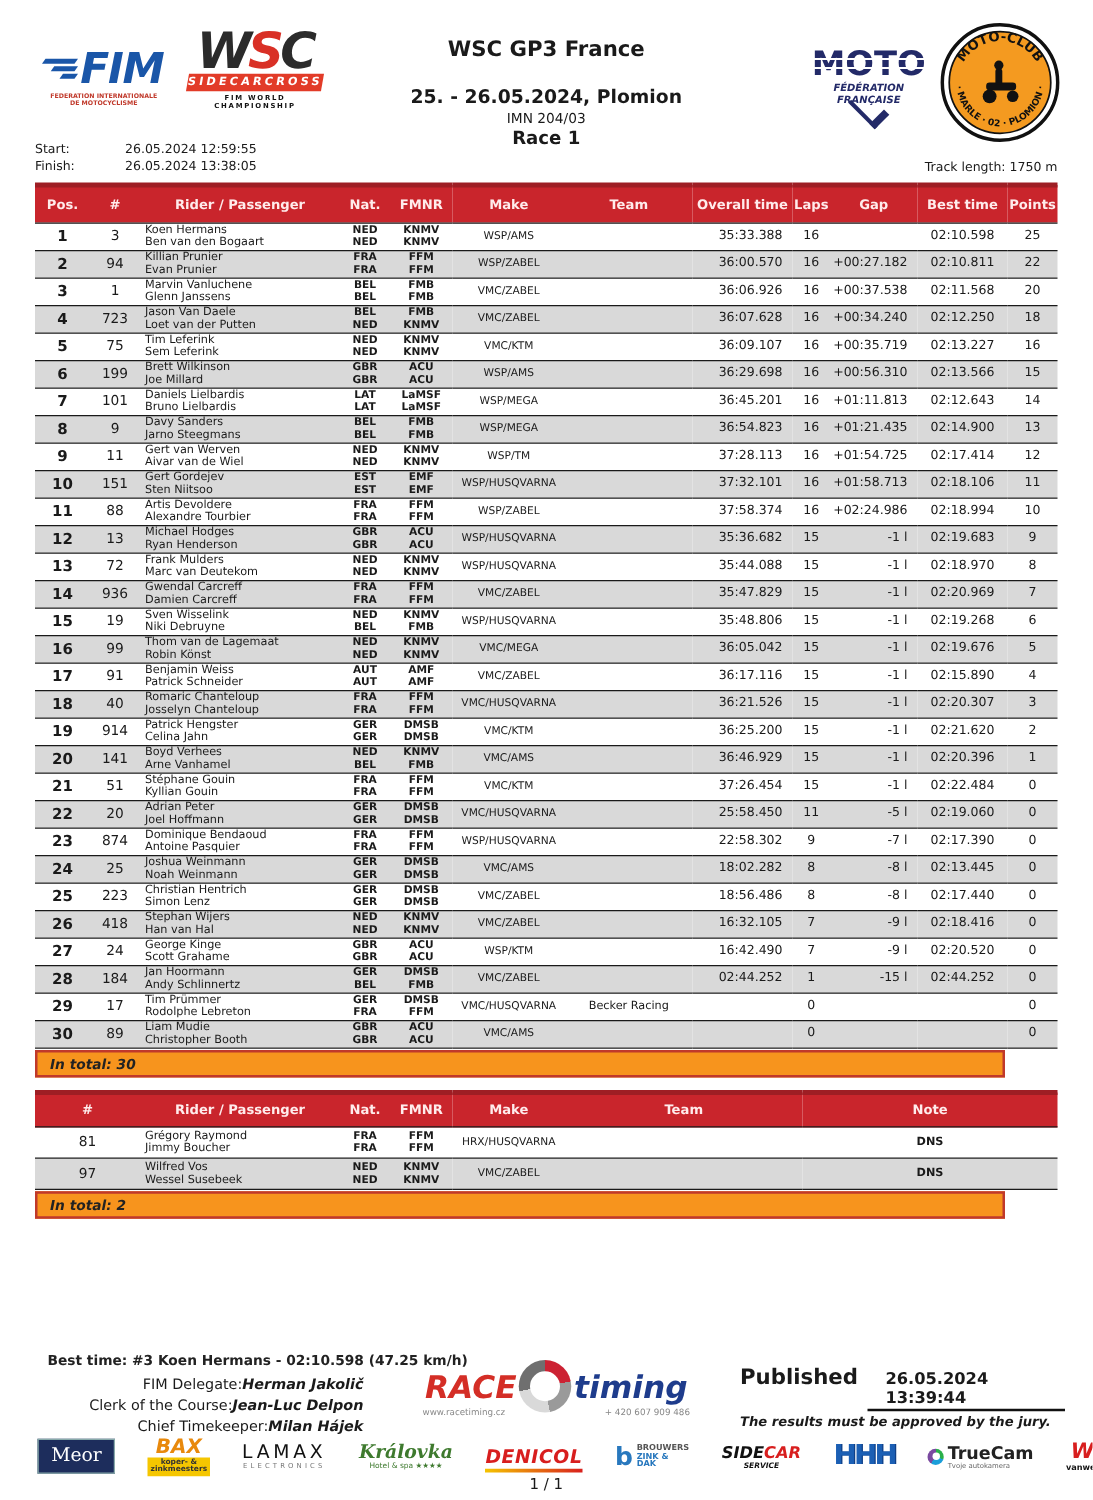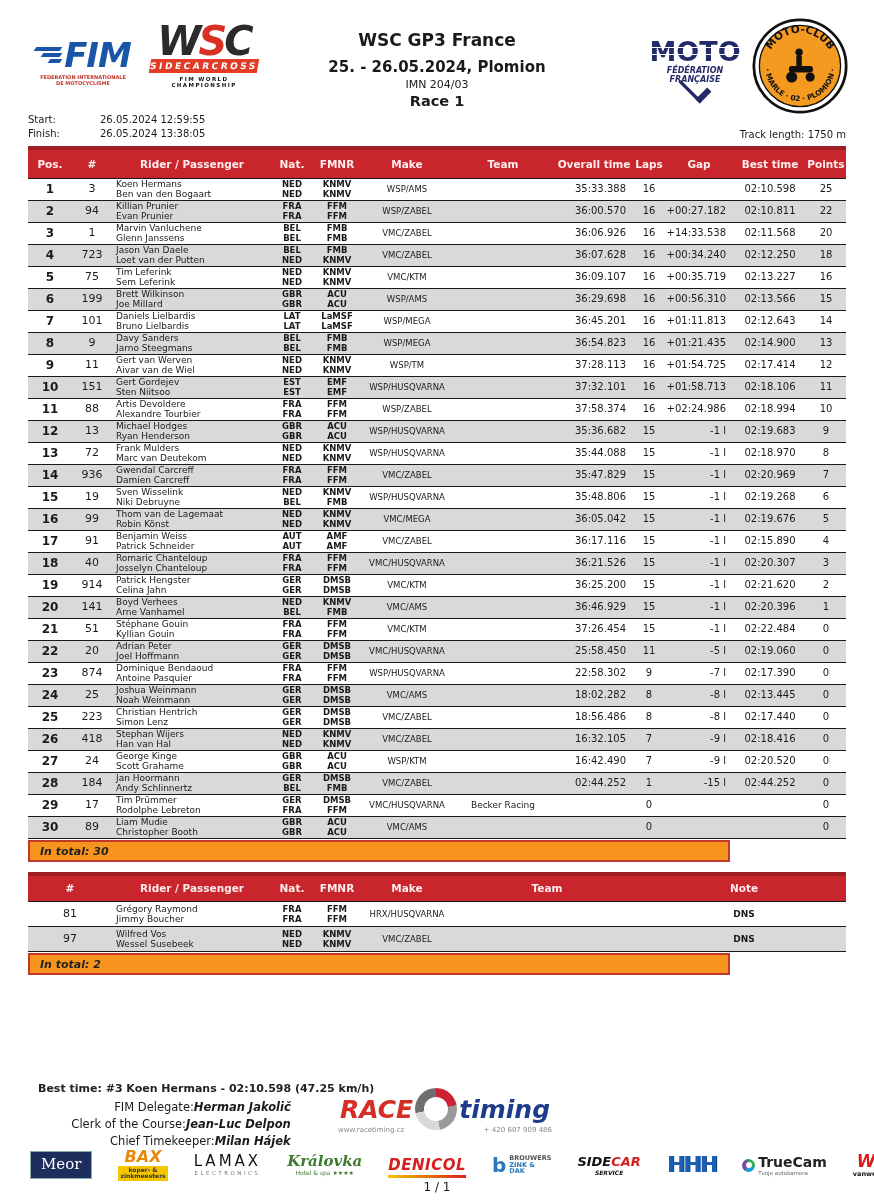--- a/index.html
+++ b/index.html
@@ -16,21 +16,21 @@
   .fim-text { font-size:34px; font-weight:900; font-style:italic; color:#1a56a8; line-height:.9; letter-spacing:-1px; }
   .fim-cap { margin-top:3px; color:#c0392b; font-size:5px; font-weight:bold; line-height:1.3; }
   .wsc { position:absolute; left:150px; top:24px; width:108px; text-align:center; }
   .wsc-top { font-size:40px; font-weight:900; font-style:italic; line-height:.85; letter-spacing:-3px; color:#2b2b2b; }
   .wsc-top .s { color:#d93026; }
   .wsc-banner { margin-top:1px; background:#e23b28; color:#fff; font-size:9px; font-weight:bold;
                 letter-spacing:2.5px; padding:2px 0; transform:skewX(-10deg); }
   .wsc-sub { margin-top:3px; font-size:5.5px; font-weight:800; letter-spacing:1.4px; color:#111; }
   .title-block { position:absolute; left:287px; top:30px; width:300px; text-align:center; }
   .t1 { font-size:17px; font-weight:bold; }
-  .t2 { font-size:15px; font-weight:bold; margin-top:8px; }
+  .t2 { font-size:15px; font-weight:bold; margin-top:18px; }
   .t3 { font-size:11px; margin-top:2px; }
   .t4 { font-size:14.5px; font-weight:bold; margin-top:2px; }
   .ffm { position:absolute; left:642px; top:38px; width:106px; text-align:center; color:#232A68; }
   .ffm-moto { position:relative; display:inline-block; font-size:27px; font-weight:900; letter-spacing:0; line-height:1; }
   .ffm-moto::after { content:""; position:absolute; inset:0;
        background:linear-gradient(to bottom, transparent 32%, #fff 32%, #fff 38%, transparent 38%, transparent 58%, #fff 58%, #fff 64%, transparent 64%); }
   .ffm-fed { font-size:8px; font-weight:bold; font-style:italic; line-height:1.15; margin-top:1px; }
   .ffm-chev { width:30px; height:30px; border-right:6px solid #232A68; border-bottom:6px solid #232A68;
               transform:rotate(45deg) scale(1,.55); margin:-12px auto 0; }
   .club { position:absolute; left:752px; top:18px; }
@@ -65,21 +65,21 @@
   .dns-tbl { margin-top:10px; }
   .dns-tbl thead th { height:28px; }
   .dns-tbl tbody td { height:25px; }
   .d-num{width:84px;} .d-rider{width:160px;} .d-nat{width:40px;} .d-fmnr{width:50px;}
   .d-make{width:90px;} .d-team{width:190px;} .d-note{width:204px;}
   td.d-num { font-size:11px; }
   td.d-rider { text-align:left; padding-left:4px; }
   td.d-nat, td.d-fmnr { font-size:8.5px; font-weight:600; }
   td.d-make { font-size:8.5px; }
   td.d-note { font-size:9px; font-weight:600; }
-  .total-bar { margin:1px 0 0 28px; width:702px; background:#F7941D; border:2px solid #C0392B;
+  .total-bar { margin:1px 0 0 28px; width:776px; background:#F7941D; border:2px solid #C0392B;
                height:22px; font-size:11px; font-style:italic; font-weight:bold; color:#222;
                padding:3px 0 0 10px; }
 
   
   .besttime { position:absolute; left:38px; top:1082px; font-size:11px; font-weight:600; color:#222; }
   .officials { position:absolute; left:38px; top:1100px; font-size:11.5px;text-align:right; }
   .officials .row { margin-bottom:3px; }
   .officials .lab { display:inline-block; width:148px; }
   .officials .nm { font-weight:bold; font-style:italic; }
   .rt { position:absolute; left:330px; top:1088px; width:230px; text-align:center; }
@@ -277,21 +277,21 @@
             <div>BEL</div>
           </td>
           <td class="c-fmnr">
             <div>FMB</div>
             <div>FMB</div>
           </td>
           <td class="c-make">VMC/ZABEL</td>
           <td class="c-team"></td>
           <td class="c-overall">36:06.926</td>
           <td class="c-laps">16</td>
-          <td class="c-gap">+14:33.538</td>
+          <td class="c-gap">+00:37.538</td>
           <td class="c-best">02:11.568</td>
           <td class="c-points">20</td>
         </tr>
         <tr class="even">
           <td class="c-pos">4</td>
           <td class="c-num">723</td>
           <td class="c-rider">
             <div>Jason Van Daele</div>
             <div>Loet van der Putten</div>
           </td>
@@ -976,20 +976,27 @@
     <div class="rt-line">
       <span class="rt-race">RACE</span>
       <span class="rt-circle"></span>
       <span class="rt-timing">timing</span>
     </div>
     <div class="rt-sub">
       <span>www.racetiming.cz</span>
       <span>+ 420 607 909 486</span>
     </div>
   </div>
+  <div class="pub">
+    <div class="pub-line">
+      <span class="pub-label">Published</span>
+      <span class="pub-date">26.05.2024 13:39:44</span>
+    </div>
+    <div class="pub-note">The results must be approved by the jury.</div>
+  </div>
 
   <div class="sponsors">
     <div class="sp sp-meor">Meor</div>
     <div class="sp sp-bax">
       <span class="b1">BAX</span>
       <span class="b2">koper- &amp; zinkmeesters</span>
     </div>
     <div class="sp sp-lamax">
       <span class="b1">LAMAX</span>
       <span class="b2">ELECTRONICS</span>

